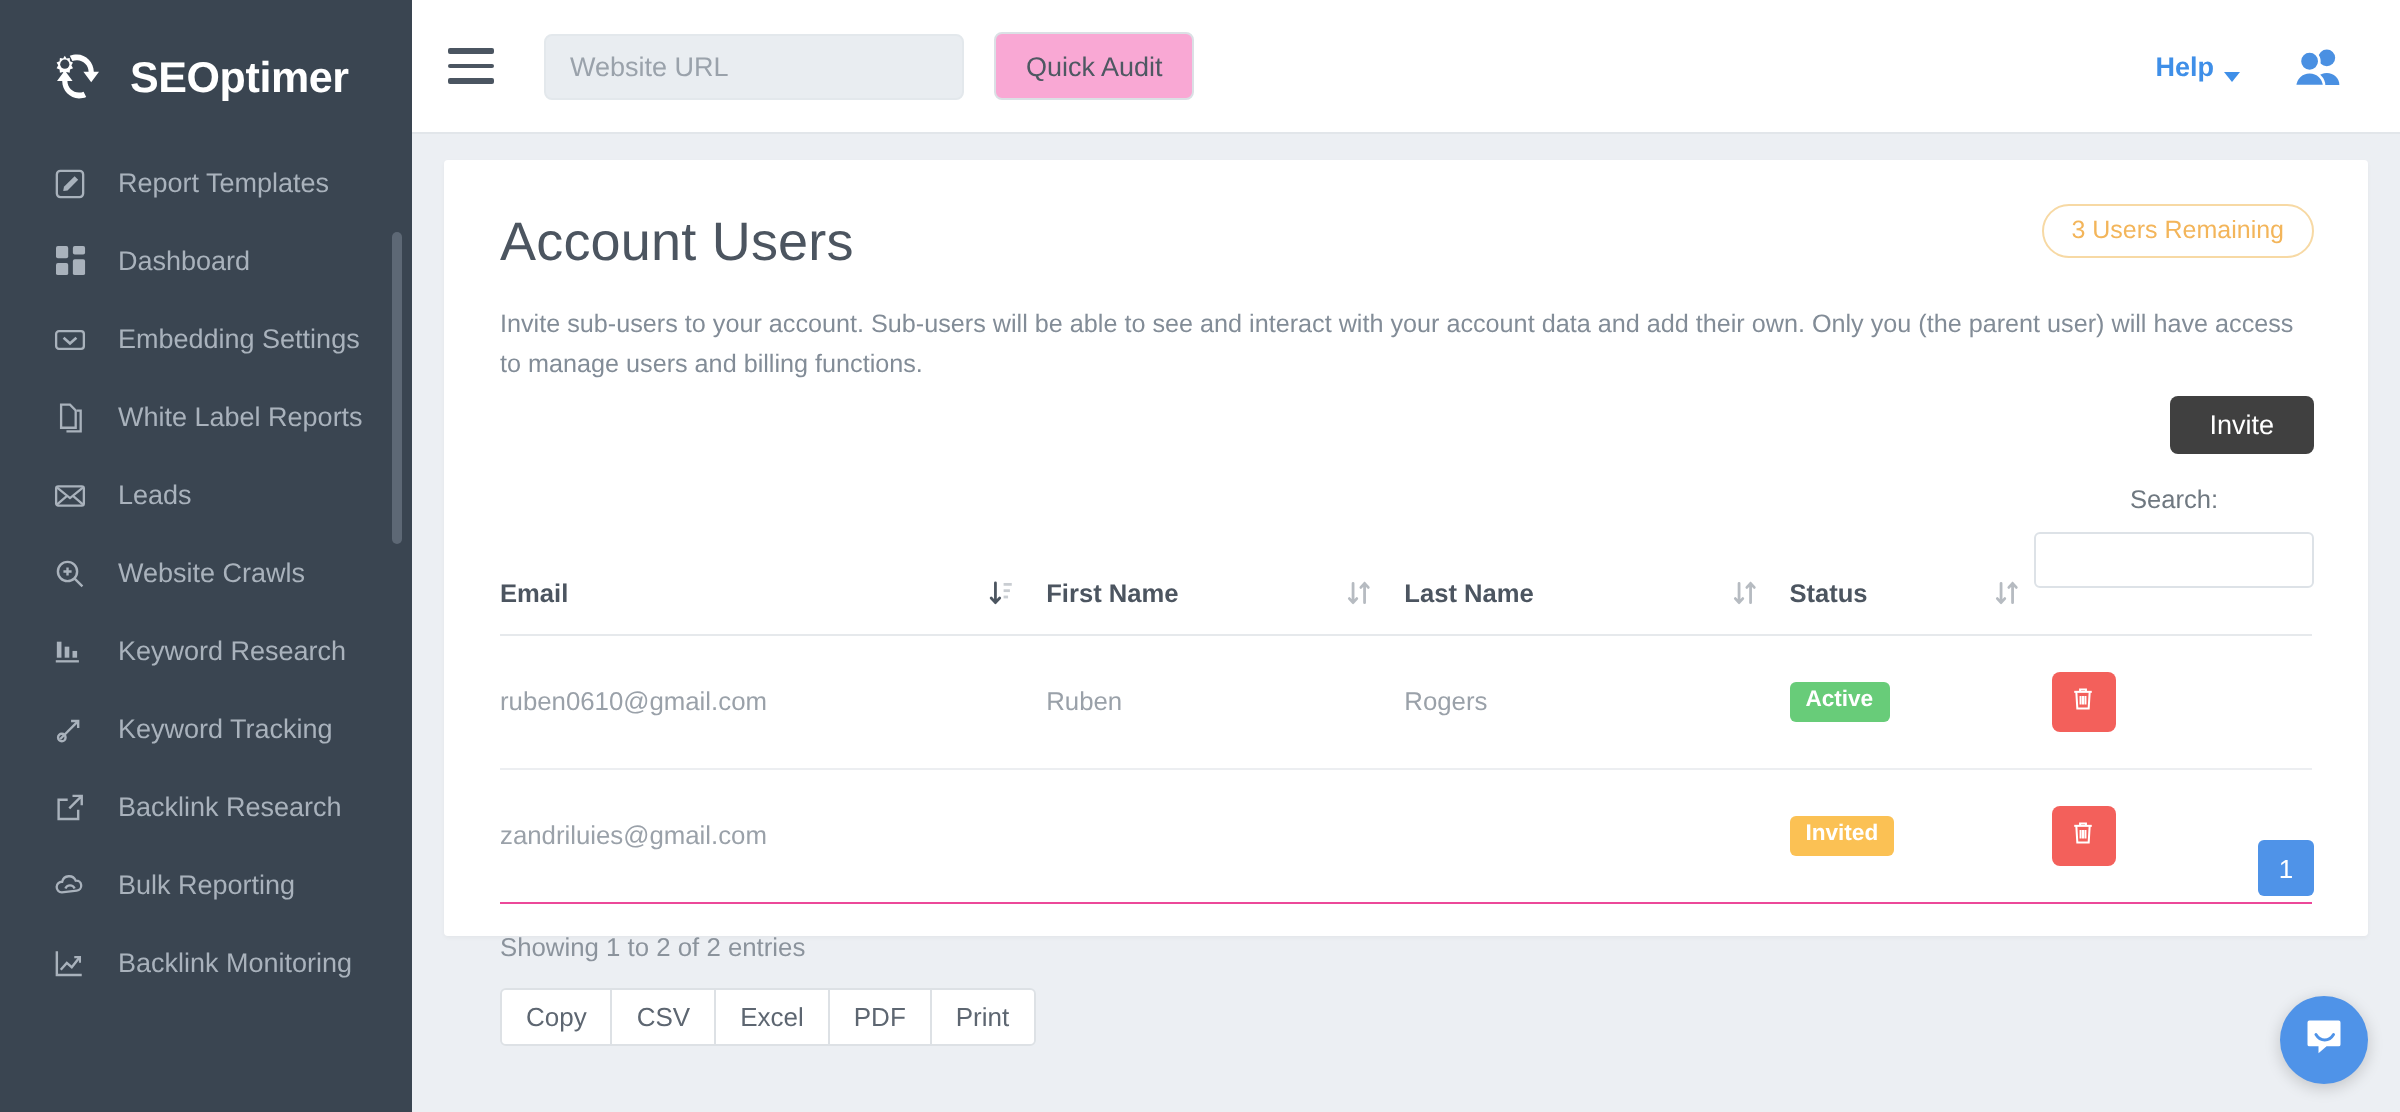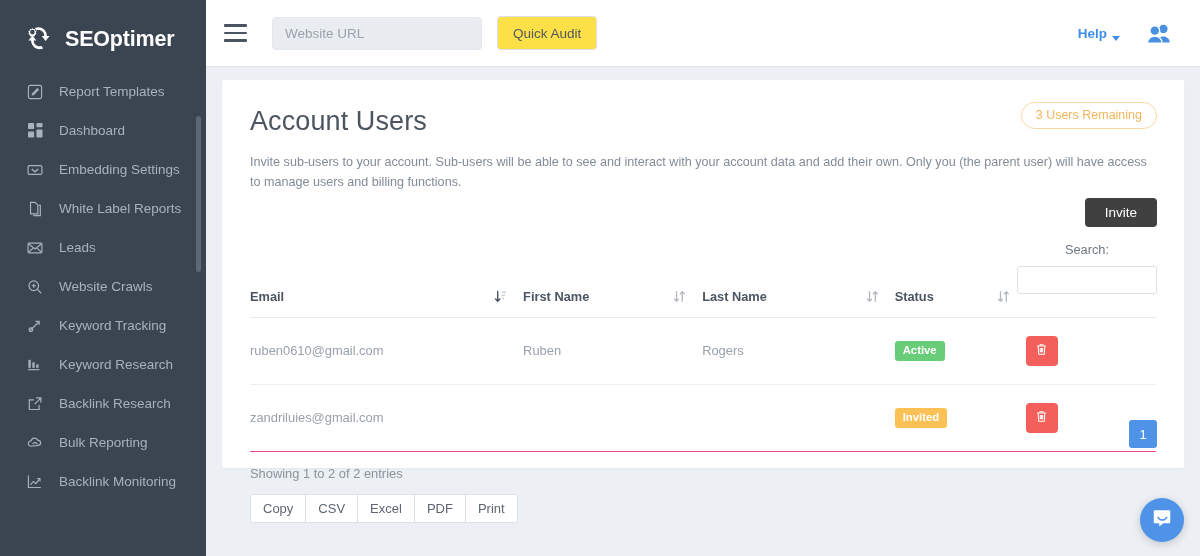--- a/index.html
+++ b/index.html
@@ -87,21 +87,21 @@
     border-radius: 4px;
     padding: 0 12px;
     font-size: 13.5px;
     color: #5d6671;
     font-family: "Liberation Sans", sans-serif;
   }
   #url-input::placeholder { color: #9aa2ab; }
   #quick-audit {
     margin-left: 15px;
     height: 34px; padding: 0 15px;
-    background: #fde047;
+    background: #f9a8d4;
     border: 1px solid #dbe0e5;
     border-radius: 4px;
     color: #4e5862; font-size: 13.5px;
     cursor: pointer;
     font-family: "Liberation Sans", sans-serif;
   }
   #topbar-right {
     margin-left: auto; margin-right: 28px;
     display: flex; align-items: center; gap: 26px;
   }
@@ -334,39 +334,39 @@
           <svg viewBox="0 0 18 18" width="16" height="16" fill="none" stroke="currentColor" stroke-width="1.35">
             <circle cx="7.6" cy="7.6" r="5.4"></circle>
             <path d="M11.6 11.6l4.4 4.4M7.6 5.3v4.6M5.3 7.6h4.6"></path>
           </svg>
         </span>
         <span class="nav-label">Website Crawls</span>
       </div>
 
       <div class="nav-item">
         <span class="nav-ico">
-          <svg viewBox="0 0 18 18" width="16" height="16" fill="none" stroke="currentColor" stroke-width="1.35">
-            <path d="M3.4 14.2L13.4 4.2"></path>
-            <path d="M9.6 3.9h4v4" stroke-width="1.35"></path>
-            <circle cx="4.4" cy="13.2" r="2.1"></circle>
-          </svg>
-        </span>
-        <span class="nav-label">Keyword Tracking</span>
-      </div>
-
-      <div class="nav-item">
-        <span class="nav-ico">
           <svg viewBox="0 0 18 18" width="16" height="16" fill="currentColor">
             <rect x="1.6" y="3.2" width="2.6" height="9"></rect>
             <rect x="6" y="6" width="2.6" height="6.2"></rect>
             <rect x="10.4" y="8.4" width="2.6" height="3.8"></rect>
             <rect x="1" y="13.6" width="13" height="1.3"></rect>
           </svg>
         </span>
         <span class="nav-label">Keyword Research</span>
+      </div>
+
+      <div class="nav-item">
+        <span class="nav-ico">
+          <svg viewBox="0 0 18 18" width="16" height="16" fill="none" stroke="currentColor" stroke-width="1.35">
+            <path d="M3.4 14.2L13.4 4.2"></path>
+            <path d="M9.6 3.9h4v4" stroke-width="1.35"></path>
+            <circle cx="4.4" cy="13.2" r="2.1"></circle>
+          </svg>
+        </span>
+        <span class="nav-label">Keyword Tracking</span>
       </div>
 
       <div class="nav-item">
         <span class="nav-ico">
           <svg viewBox="0 0 18 18" width="16" height="16" fill="none" stroke="currentColor" stroke-width="1.35">
             <path d="M13.6 10v5.2H2.6V4.4h5.1"></path>
             <path d="M10.4 2.2h5.2v5.2M15.2 2.6L8.6 9.2"></path>
           </svg>
         </span>
         <span class="nav-label">Backlink Research</span>

